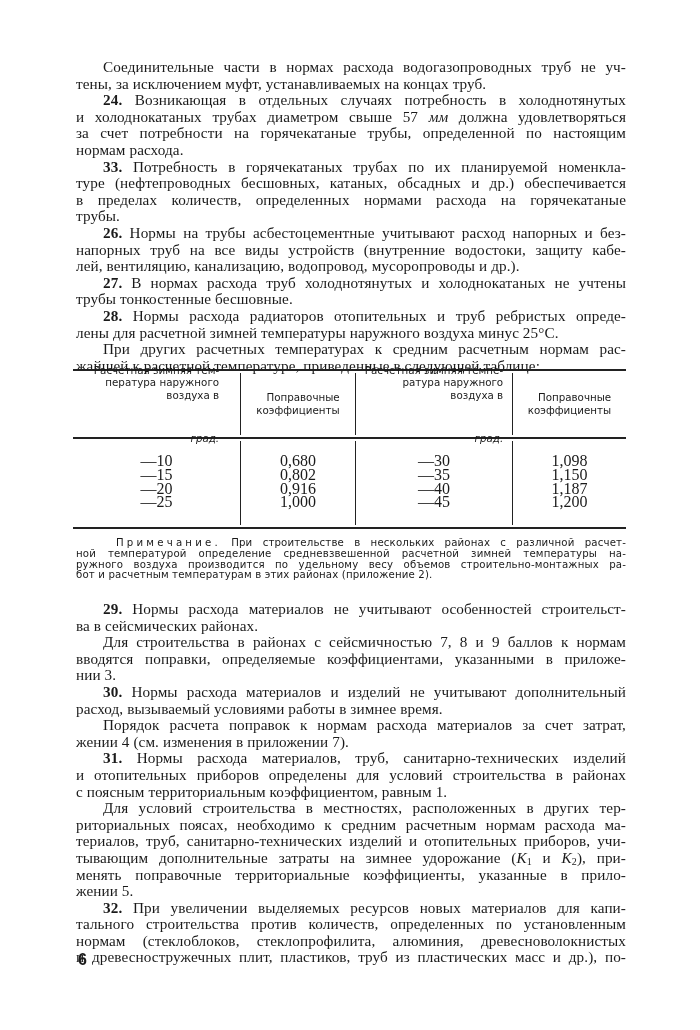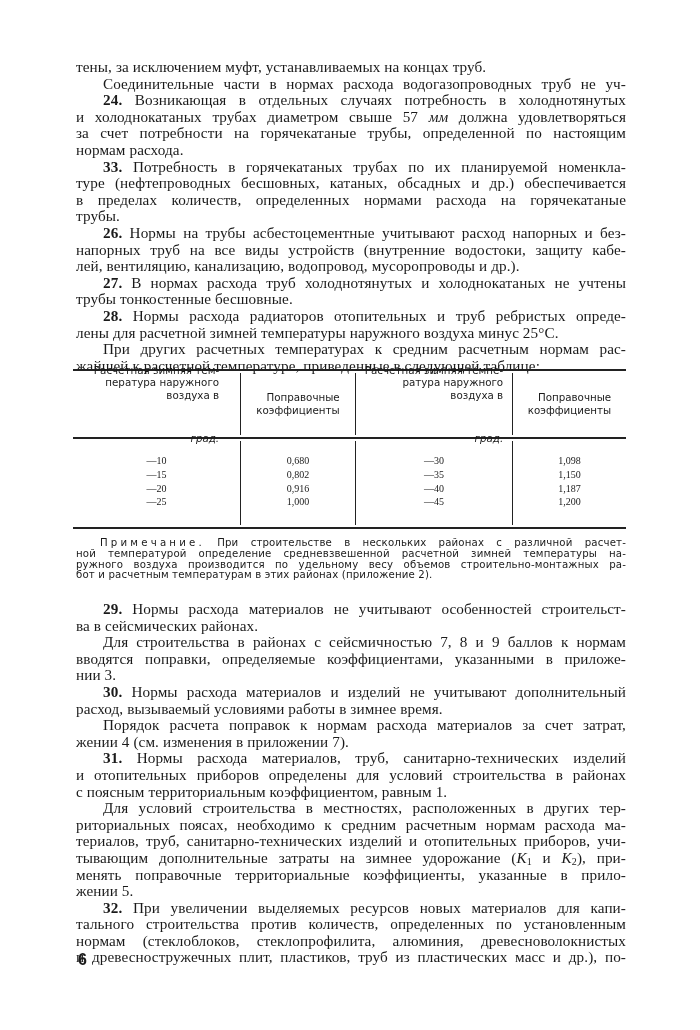--- a/index.html
+++ b/index.html
@@ -86,21 +86,21 @@
       font-family: "DejaVu Sans", "Liberation Sans", sans-serif;
       font-size: 10.3px;
       line-height: 12.6px;
       color: #1a1a1a;
     }
     .th span { display: block; }
     .td {
       position: absolute;
       top: 86px;
       text-align: center;
-      font-size: 10px;
+      font-size: 16px;
       line-height: 13.8px;
     }
     .td span { display: block; }
 
     
     .note {
       position: absolute;
       left: 76px;
       top: 538px;
       width: 550px;
@@ -108,40 +108,41 @@
     .note .line {
       font-family: "DejaVu Sans", "Liberation Sans", sans-serif;
       font-size: 10.2px;
       height: 10.8px;
       line-height: 10.8px;
       letter-spacing: 0.15px;
     }
     .note .indent { padding-left: 24px; }
     .spaced {
       letter-spacing: 3.2px;
+      margin-left: 16px;
     }
 
     .page-number {
       position: absolute;
       left: 78px;
       top: 951px;
       font-family: "Liberation Sans", "DejaVu Sans", sans-serif;
       font-size: 16px;
       font-weight: bold;
       color: #1a1a1a;
     }
   </style>
 </head>
 <body>
 
 <div class="page">
 
   <div class="block" style="top:59px;">
+    <span class="line indent">Соединительные части в нормах расхода водогазопроводных труб не уч-</span>
     <span class="line last">тены, за исключением муфт, устанавливаемых на концах труб.</span>
-    <span class="line indent">Соединительные части в нормах расхода водогазопроводных труб не уч-</span>
 
     <span class="line indent"><span class="num">24.</span><span> Возникающая в отдельных случаях потребность в холоднотянутых</span></span>
     <span class="line"><span>и холоднокатаных трубах диаметром свыше 57 </span><span class="it">мм</span><span> должна удовлетворяться</span></span>
     <span class="line">за счет потребности на горячекатаные трубы, определенной по настоящим</span>
     <span class="line last">нормам расхода.</span>
 
     <span class="line indent"><span class="num">33.</span><span> Потребность в горячекатаных трубах по их планируемой номенкла-</span></span>
     <span class="line">туре (нефтепроводных бесшовных, катаных, обсадных и др.) обеспечивается</span>
     <span class="line">в пределах количеств, определенных нормами расхода на горячекатаные</span>
     <span class="line last">трубы.</span>

